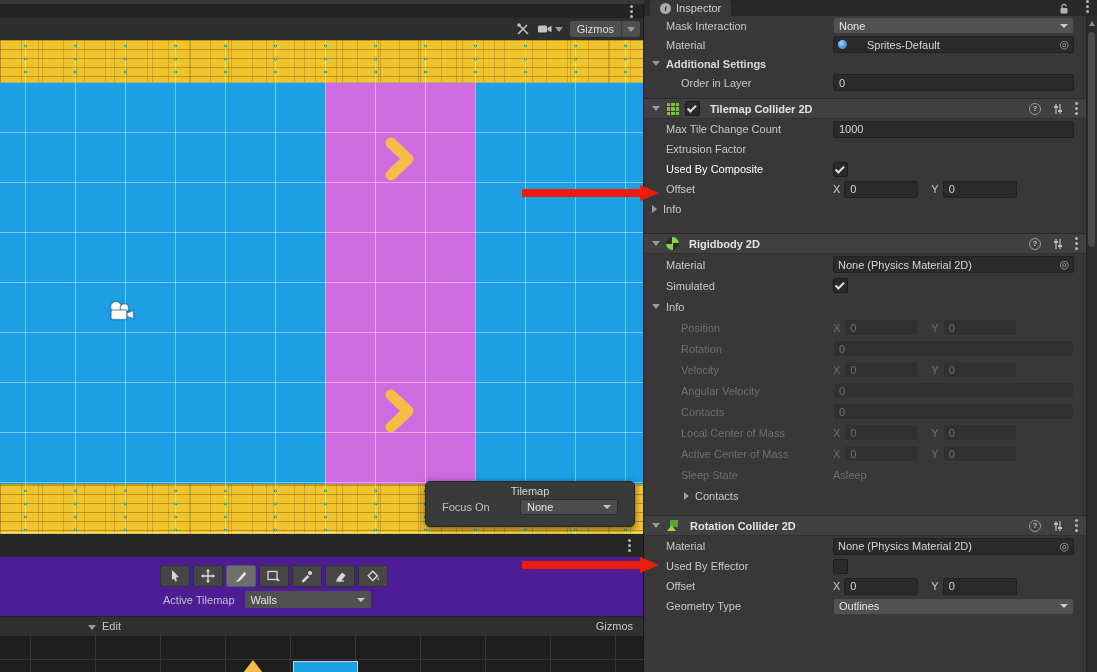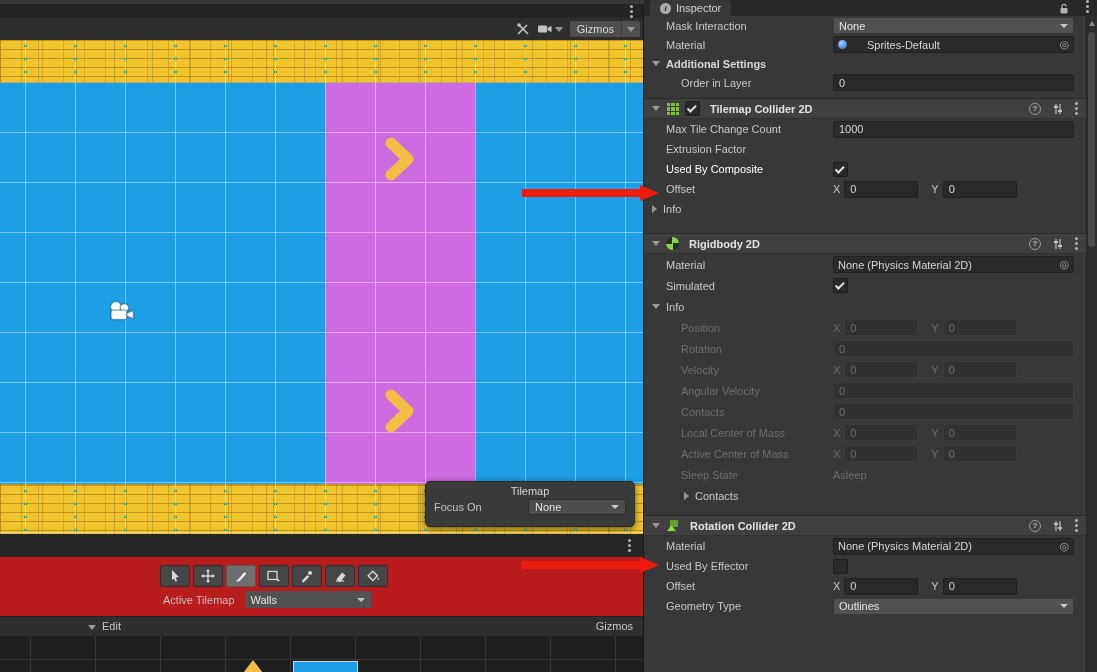--- a/index.html
+++ b/index.html
@@ -45,25 +45,25 @@
     background-position:25px 42px;}
   .chevron{position:absolute;width:42px;height:48px}
   .chevron-1{left:379px;top:95px}
   .chevron-2{left:379px;top:347px}
   .camera-gizmo{position:absolute;left:106px;top:258px}
   .scene-bottom-bar{position:absolute;left:0;top:530px;width:100%;height:23px;background:#262626}
   .scene-bottom-bar .kebab{position:absolute;right:12px;top:10px}
   
   .tilemap-popup{position:absolute;left:425px;top:477px;width:208px;height:44px;background:#3a3a3a;border:1px solid #272727;border-radius:5px;box-shadow:0 2px 7px rgba(0,0,0,.55);z-index:30}
   .tilemap-popup .ttl{height:17px;display:flex;align-items:center;justify-content:center;color:#d6d6d6}
-  .tilemap-popup .prow{display:flex;align-items:center;padding:0 8px;gap:0}
+  .tilemap-popup .prow{display:flex;align-items:center;padding:0 16px;gap:0}
   .tilemap-popup .lbl{color:#c2c2c2}
   .tilemap-popup .pdrop{margin-left:auto;width:98px;height:16px;background:#4d4d4d;border:1px solid #2c2c2c;border-radius:2px;display:flex;align-items:center;padding:0 6px;color:#e2e2e2;box-sizing:border-box}
   
-  .palette-tools{position:absolute;left:0;top:553px;width:100%;height:59px;background:#b91c1c}
+  .palette-tools{position:absolute;left:0;top:553px;width:100%;height:59px;background:#4c1d95}
   .tools-row{position:absolute;left:160px;top:8px;display:flex;gap:3px}
   .tool-btn{width:28px;height:20px;background:#464646;border:1px solid #303030;border-radius:2px;display:flex;align-items:center;justify-content:center}
   .tool-btn.selected{background:#6e6e6e;border-color:#585858}
   .active-row{position:absolute;left:163px;top:34px;display:flex;align-items:center;gap:10px}
   .active-row .lbl{color:#c2c2c2}
   .mini-drop{width:126px;height:17px;background:#515151;border-radius:2px;display:flex;align-items:center;padding:0 6px;color:#e4e4e4;box-sizing:border-box}
   
   .edit-bar{position:absolute;left:0;top:612px;width:100%;height:20px;background:#2f2f2f;border-top:1px solid #232323;box-sizing:border-box}
   .edit-bar .caret{position:absolute;left:88px;top:8px}
   .edit-bar .edit-lbl{position:absolute;left:102px;top:3px;color:#c8c8c8}

